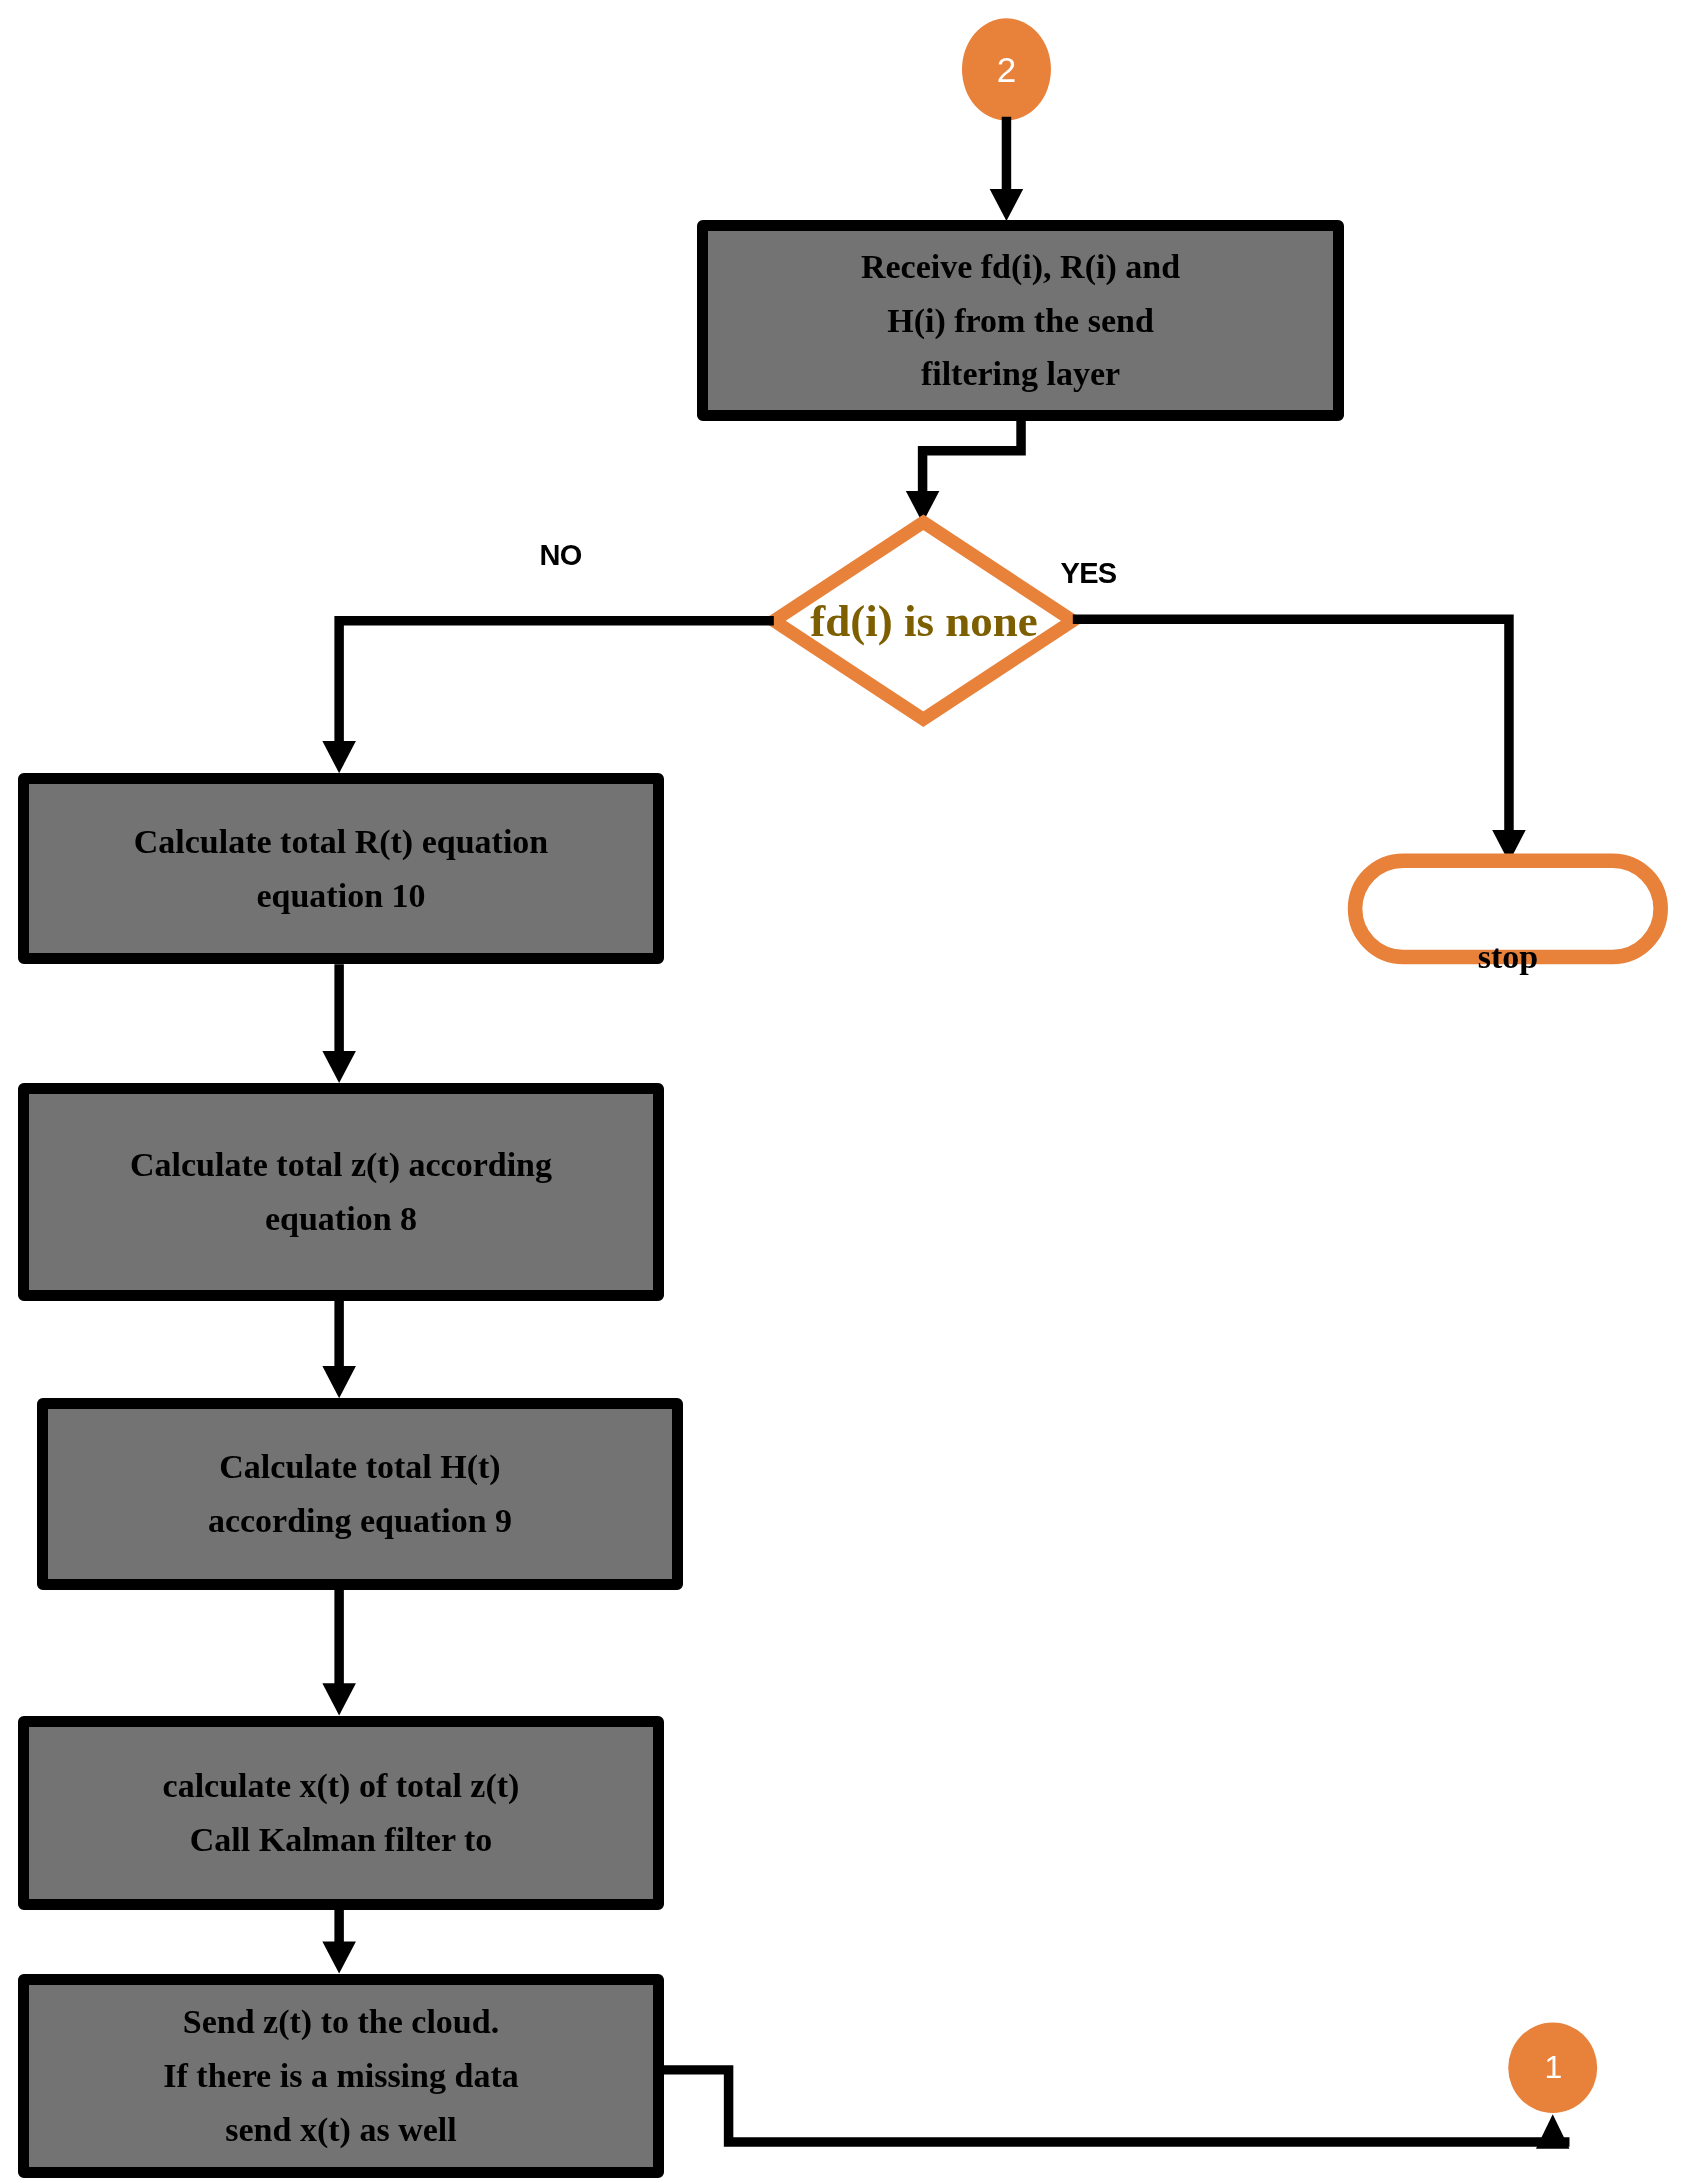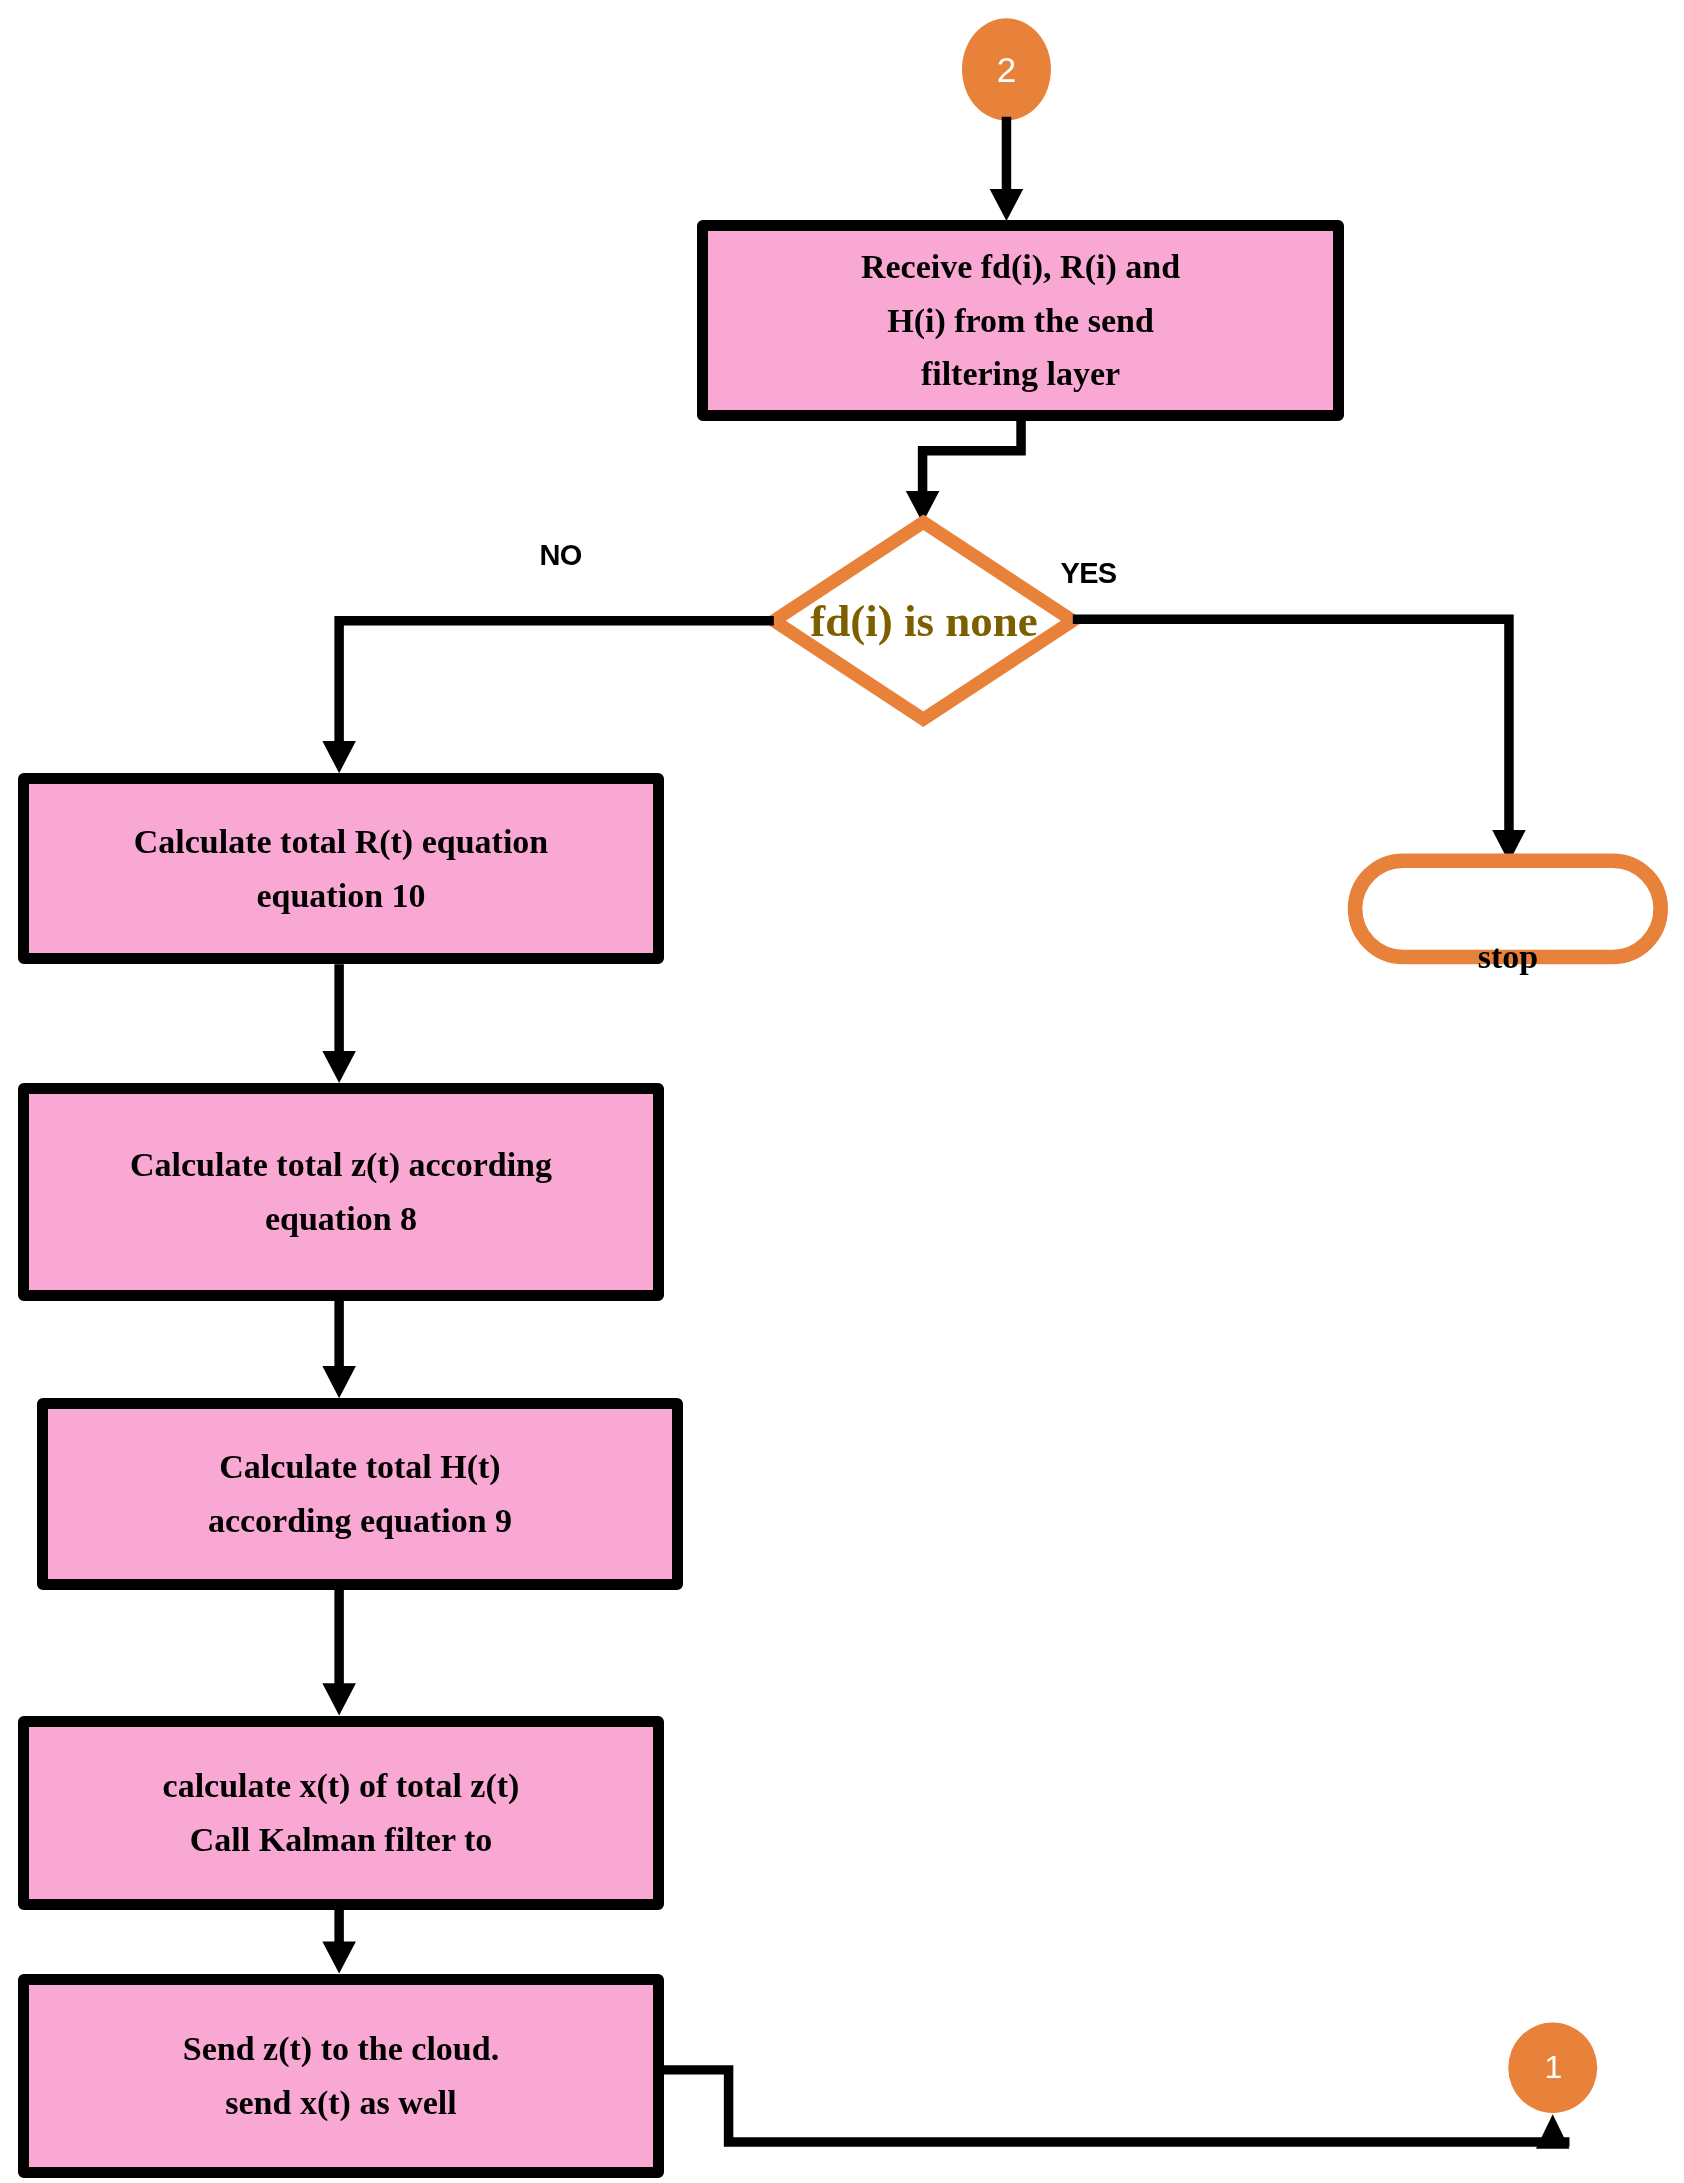--- a/index.html
+++ b/index.html
@@ -32,21 +32,21 @@
   }
   .arrowhead { fill: var(--line-black); stroke: none; }
   .orange-fill { fill: var(--accent-orange); stroke: none; }
   .orange-outline {
     fill: #ffffff;
     stroke: var(--accent-orange);
     stroke-linejoin: miter;
   }
   .process-box {
     position: absolute;
-    background: #f9a8d4;
+    background: #737373;
     border: 11px solid var(--line-black);
     border-radius: 5.8px;
     display: flex;
     align-items: center;
     justify-content: center;
   }
   .box-text {
     width: 100%;
     text-align: center;
     font-weight: bold;
@@ -173,18 +173,19 @@
   <div class="process-box" style="left:18px; top:1716px; width:646px; height:194px;">
     <div class="box-text">
       <div>calculate x(t) of total z(t)</div>
       <div>Call Kalman filter to</div>
     </div>
   </div>
 
   <div class="process-box" style="left:18px; top:1974px; width:646px; height:204px;">
     <div class="box-text">
       <div>Send z(t) to the cloud.</div>
+      <div>If there is a missing data</div>
       <div>send x(t) as well</div>
     </div>
   </div>
 
 </div>
 
 
 </body></html>

